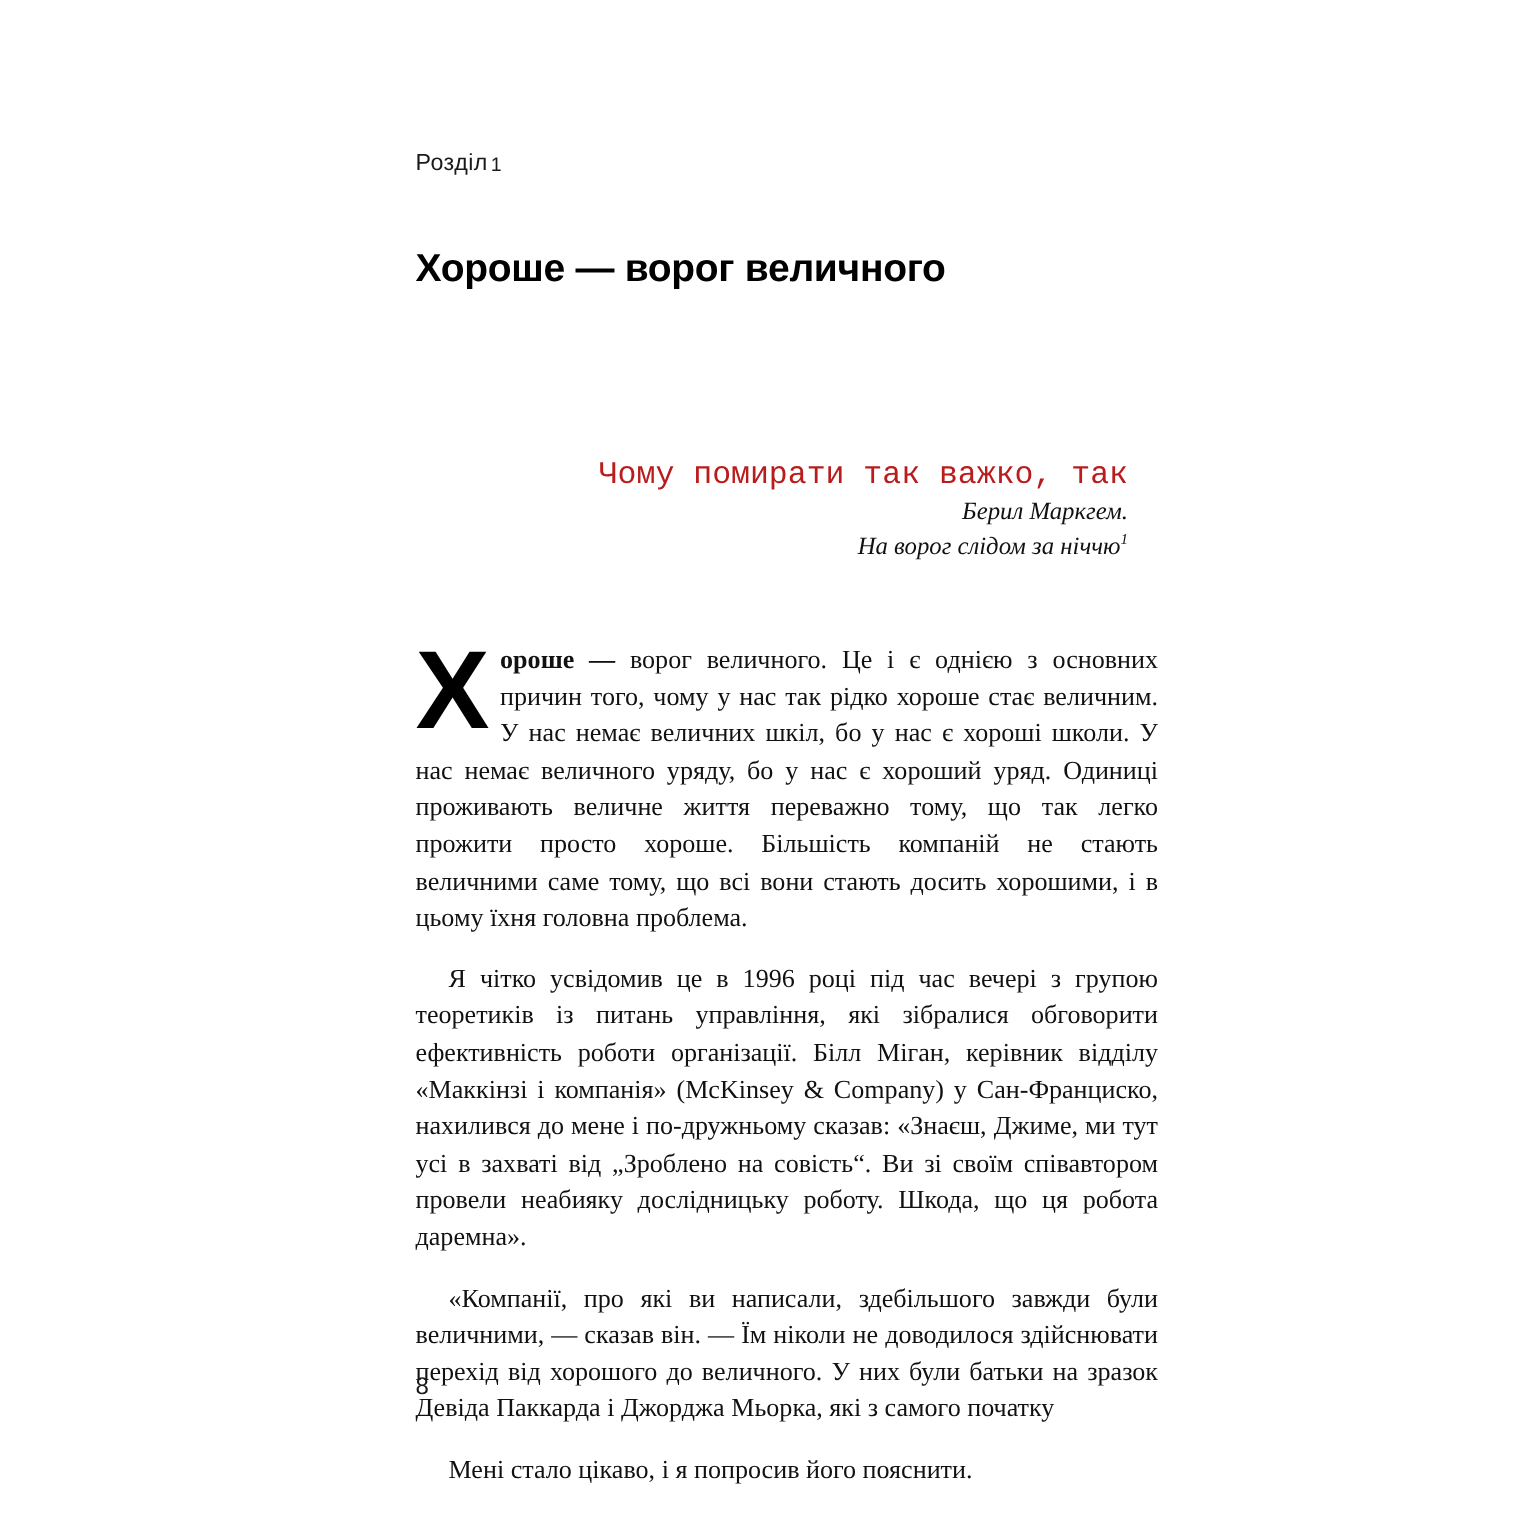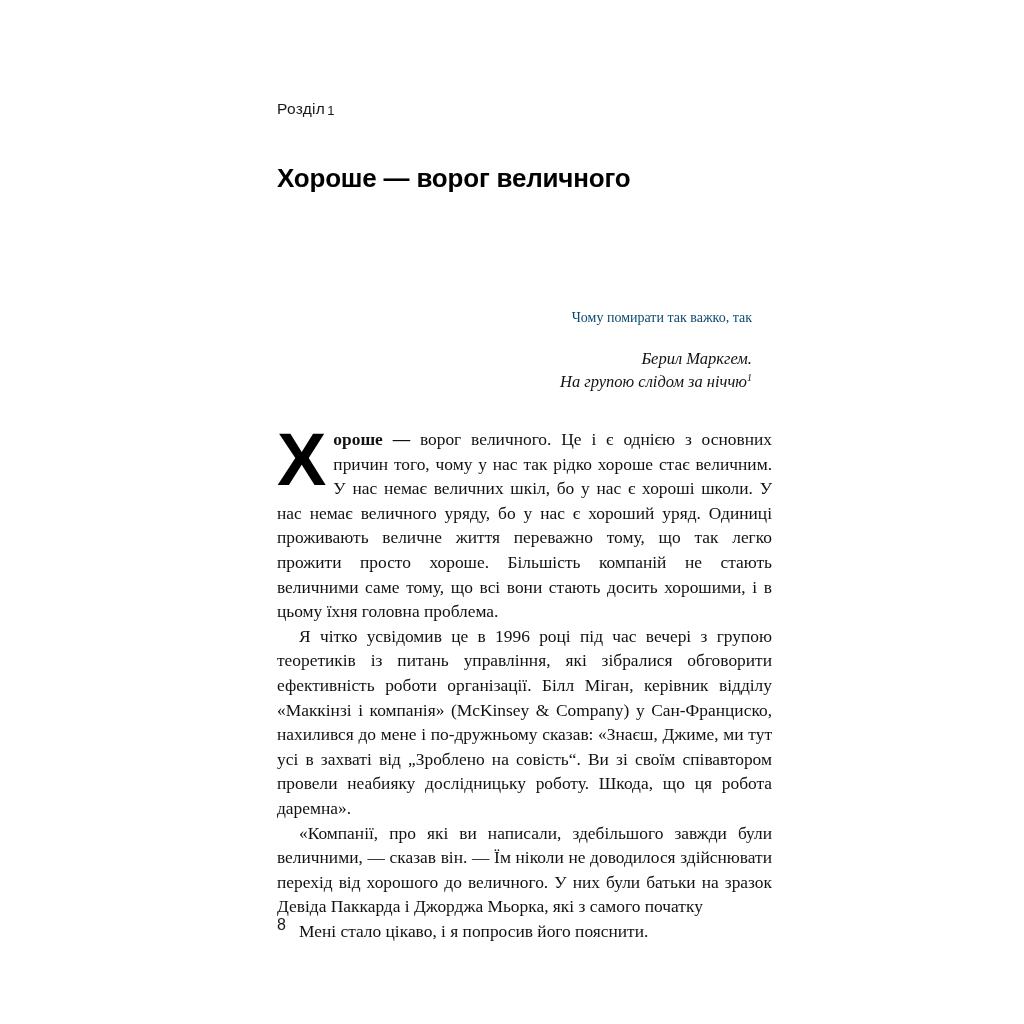--- a/index.html
+++ b/index.html
@@ -70,27 +70,26 @@
 
   
   .epigraph {
     position: absolute;
     left: 0;
     top: 306px;
     width: 475px;
     text-align: right;
   }
   .epigraph-line {
-    font-family: Liberation Serif, serif;
-    font-size: 14px;
+    font-family: Liberation Mono, monospace;
+    font-size: 21px;
     line-height: 23px;
-    color: #0c4a6e;
+    color: #b91c1c;
   }
   .epigraph-attrib {
-    margin-top: 18px;
   }
   .epigraph-attrib .attrib-line {
     font-family: "Liberation Serif", serif;
     font-style: italic;
     font-size: 16.5px;
     line-height: 23px;
     color: #111111;
   }
   .fn-marker {
     font-size: 10px;
@@ -111,20 +110,21 @@
     font-family: "Liberation Serif", serif;
     font-size: 17.4px;
     line-height: 24.6px;
     text-align: justify;
     text-justify: inter-word;
     color: #111111;
     hyphens: manual;
   }
   .body-text p.indent {
     text-indent: 22px;
+    margin-top: 16px;
   }
   .body-text p.first {
     text-indent: 0;
   }
 
   
   .dropcap {
     float: left;
     font-family: "Liberation Sans", sans-serif;
     font-weight: 700;
@@ -159,21 +159,21 @@
     <div class="chapter-label">
       <span>Розділ</span><span class="num">1</span>
     </div>
 
     <h1 class="chapter-title">Хороше — ворог величного</h1>
 
     <div class="epigraph">
       <div class="epigraph-line">Чому помирати так важко, так</div>
       <div class="epigraph-attrib">
         <div class="attrib-line">Берил Маркгем.</div>
-        <div class="attrib-line"><span>На групою слідом за ніччю</span><span class="fn-marker">1</span></div>
+        <div class="attrib-line"><span>На ворог слідом за ніччю</span><span class="fn-marker">1</span></div>
       </div>
     </div>
 
     <div class="body-text">
       <p class="first"><span class="dropcap">Х</span><span class="lead-bold">ороше —</span><span> ворог величного. Це і є однією з основних причин того, чому у нас так рідко хороше стає величним. У нас немає величних шкіл, бо у нас є хороші школи. У нас немає величного уряду, бо у нас є хороший уряд. Одиниці проживають величне життя переважно тому, що так легко прожити просто хороше. Більшість компаній не стають величними саме тому, що всі вони стають досить хорошими, і в цьому їхня головна проблема.</span></p>
       <p class="indent">Я чітко усвідомив це в 1996 році під час вечері з групою теоретиків із питань управління, які зібралися обговорити ефективність роботи організації. Білл Міган, керівник відділу «Маккінзі і компанія» (McKinsey &amp; Company) у Сан-Франциско, нахилився до мене і по-дружньому сказав: «Знаєш, Джиме, ми тут усі в захваті від „Зроблено на совість“. Ви зі своїм співавтором провели неабияку дослідницьку роботу. Шкода, що ця робота даремна».</p>
       <p class="indent">«Компанії, про які ви написали, здебільшого завжди були величними, — сказав він. — Їм ніколи не доводилося здійснювати перехід від хорошого до величного. У них були батьки на зразок Девіда Паккарда і Джорджа Мьорка, які з самого початку</p>
       <p class="indent">Мені стало цікаво, і я попросив його пояснити.</p>
     </div>
 

